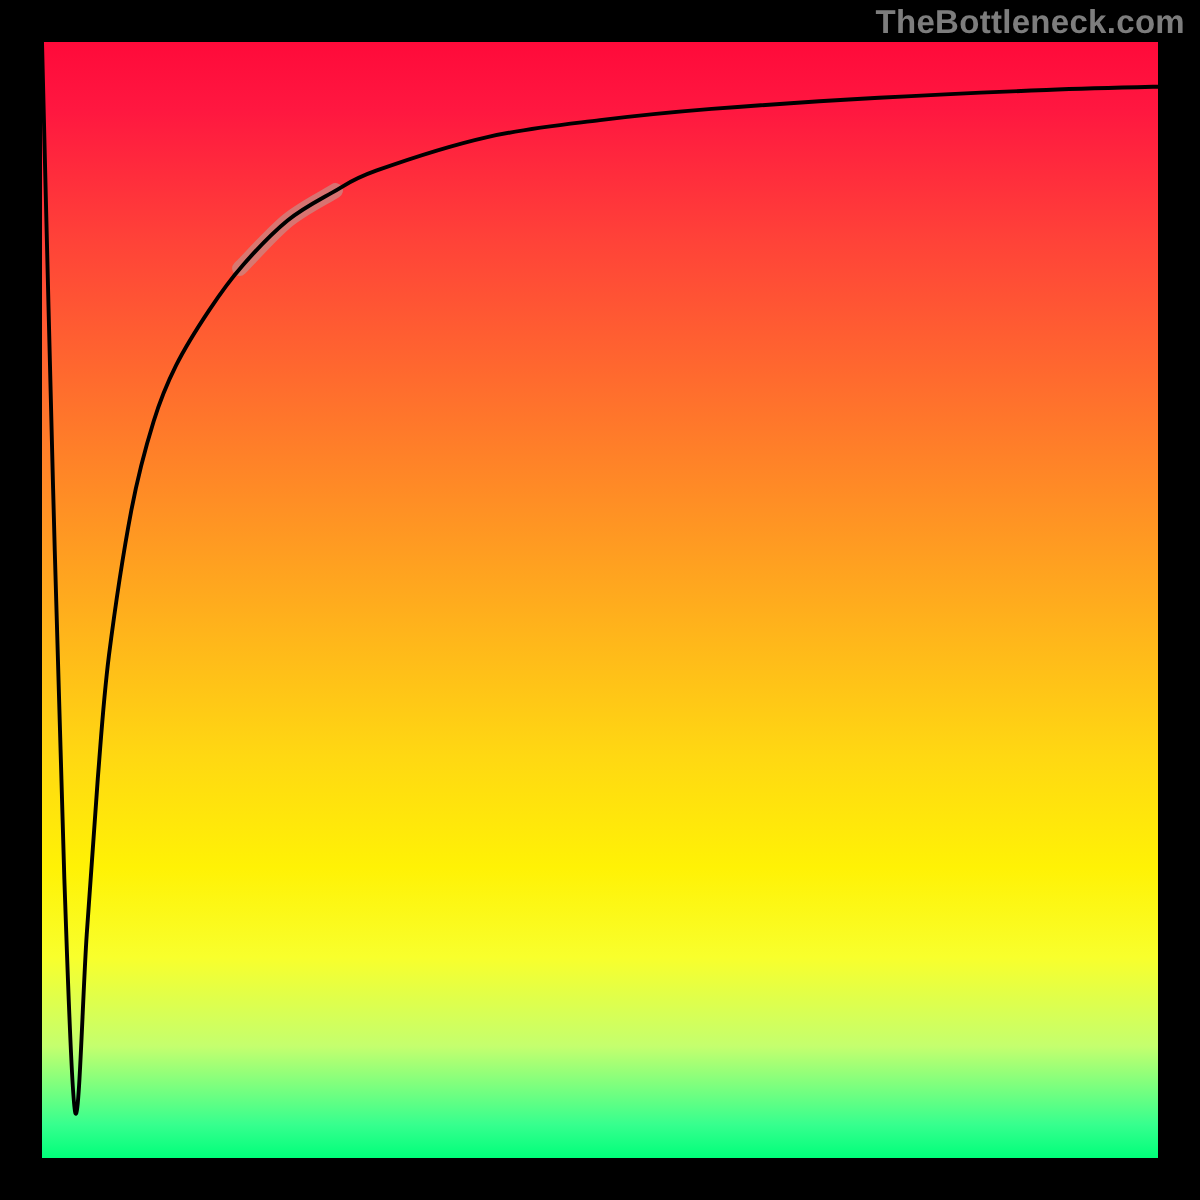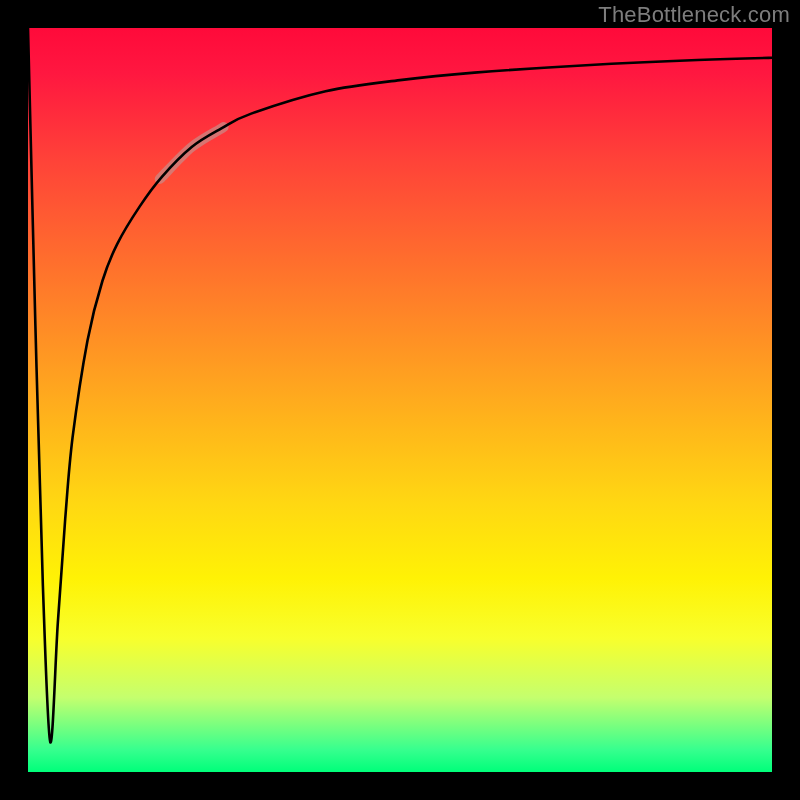--- a/index.html
+++ b/index.html
@@ -16,21 +16,21 @@
     width: 800px;
     height: 800px;
     background: #000;
   }
   .watermark {
     position: absolute;
     top: 2px;
     right: 10px;
     color: #7d7d7d;
     font-size: 22px;
-    font-weight: 400;
+    font-weight: 700;
     letter-spacing: 0.2px;
     user-select: none;
     text-align: center;
   }
   .plot {
     position: absolute;
     left: 28px;
     top: 28px;
     width: 744px;
     height: 744px;

